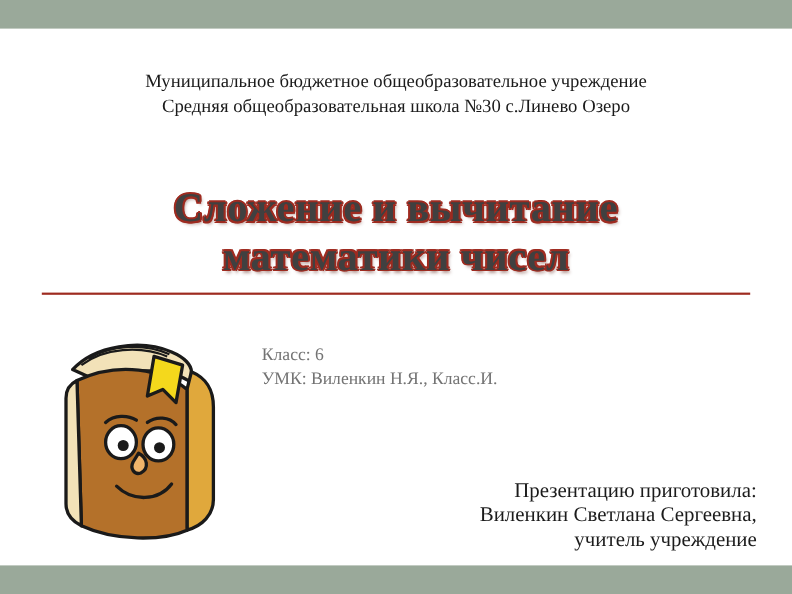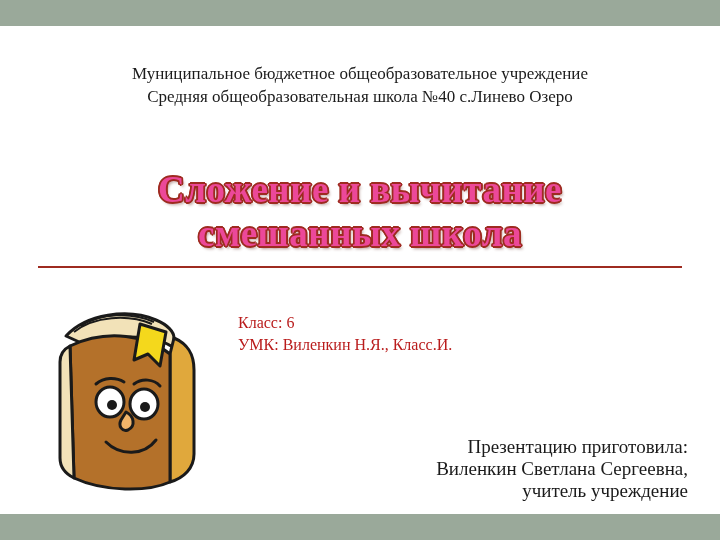--- a/index.html
+++ b/index.html
@@ -52,21 +52,21 @@
     top: 168px;
     left: 0;
     width: 720px;
     text-align: center;
   }
   .title-line {
     font-family: "Liberation Serif", serif;
     font-weight: bold;
     font-size: 37px;
     line-height: 44px;
-    color: #ec4899;
+    color: #404040;
     letter-spacing: 0.5px;
     text-shadow:
       -1.4px -1.4px 0 #9e2b20,
       1.4px -1.4px 0 #9e2b20,
       -1.4px 1.4px 0 #9e2b20,
       1.4px 1.4px 0 #9e2b20,
       0 -1.8px 0 #9e2b20,
       0 1.8px 0 #9e2b20,
       -1.8px 0 0 #9e2b20,
       1.8px 0 0 #9e2b20,
@@ -80,21 +80,21 @@
     height: 2px;
     background: #9e2b20;
   }
   .meta-block {
     position: absolute;
     top: 312px;
     left: 238px;
     font-family: "Liberation Serif", serif;
     font-size: 16px;
     line-height: 22px;
-    color: #b91c1c;
+    color: #737373;
     text-align: left;
   }
   .author-block {
     position: absolute;
     top: 436px;
     right: 32px;
     font-family: "Liberation Serif", serif;
     font-size: 19px;
     line-height: 22px;
     color: #1b1b1b;
@@ -111,26 +111,26 @@
 </head>
 <body>
 
 <div class="slide">
 
   <div class="top-band"></div>
   <div class="bottom-band"></div>
 
   <div class="org-block">
     <div>Муниципальное бюджетное общеобразовательное учреждение</div>
-    <div>Средняя общеобразовательная школа №40 с.Линево Озеро</div>
+    <div>Средняя общеобразовательная школа №30 с.Линево Озеро</div>
   </div>
 
   <div class="title-block">
     <div class="title-line">Сложение и вычитание</div>
-    <div class="title-line">смешанных школа</div>
+    <div class="title-line">математики чисел</div>
   </div>
 
   <div class="title-rule"></div>
 
   <div class="book-art">
     <svg width="170" height="215" viewBox="0 0 170 215" xmlns="http://www.w3.org/2000/svg">
 
       <path d="M18 44 C38 22, 80 16, 108 28 C120 33, 126 40, 126 46 L126 56 C110 44, 70 40, 40 54 Z" fill="#f2e2b8" stroke="#1a1a1a" stroke-width="3" stroke-linejoin="round"></path>
       <path d="M26 40 C46 24, 80 22, 104 32" fill="none" stroke="#1a1a1a" stroke-width="2"></path>
       <path d="M33 34 C52 21, 84 20, 106 30" fill="none" stroke="#1a1a1a" stroke-width="2"></path>

